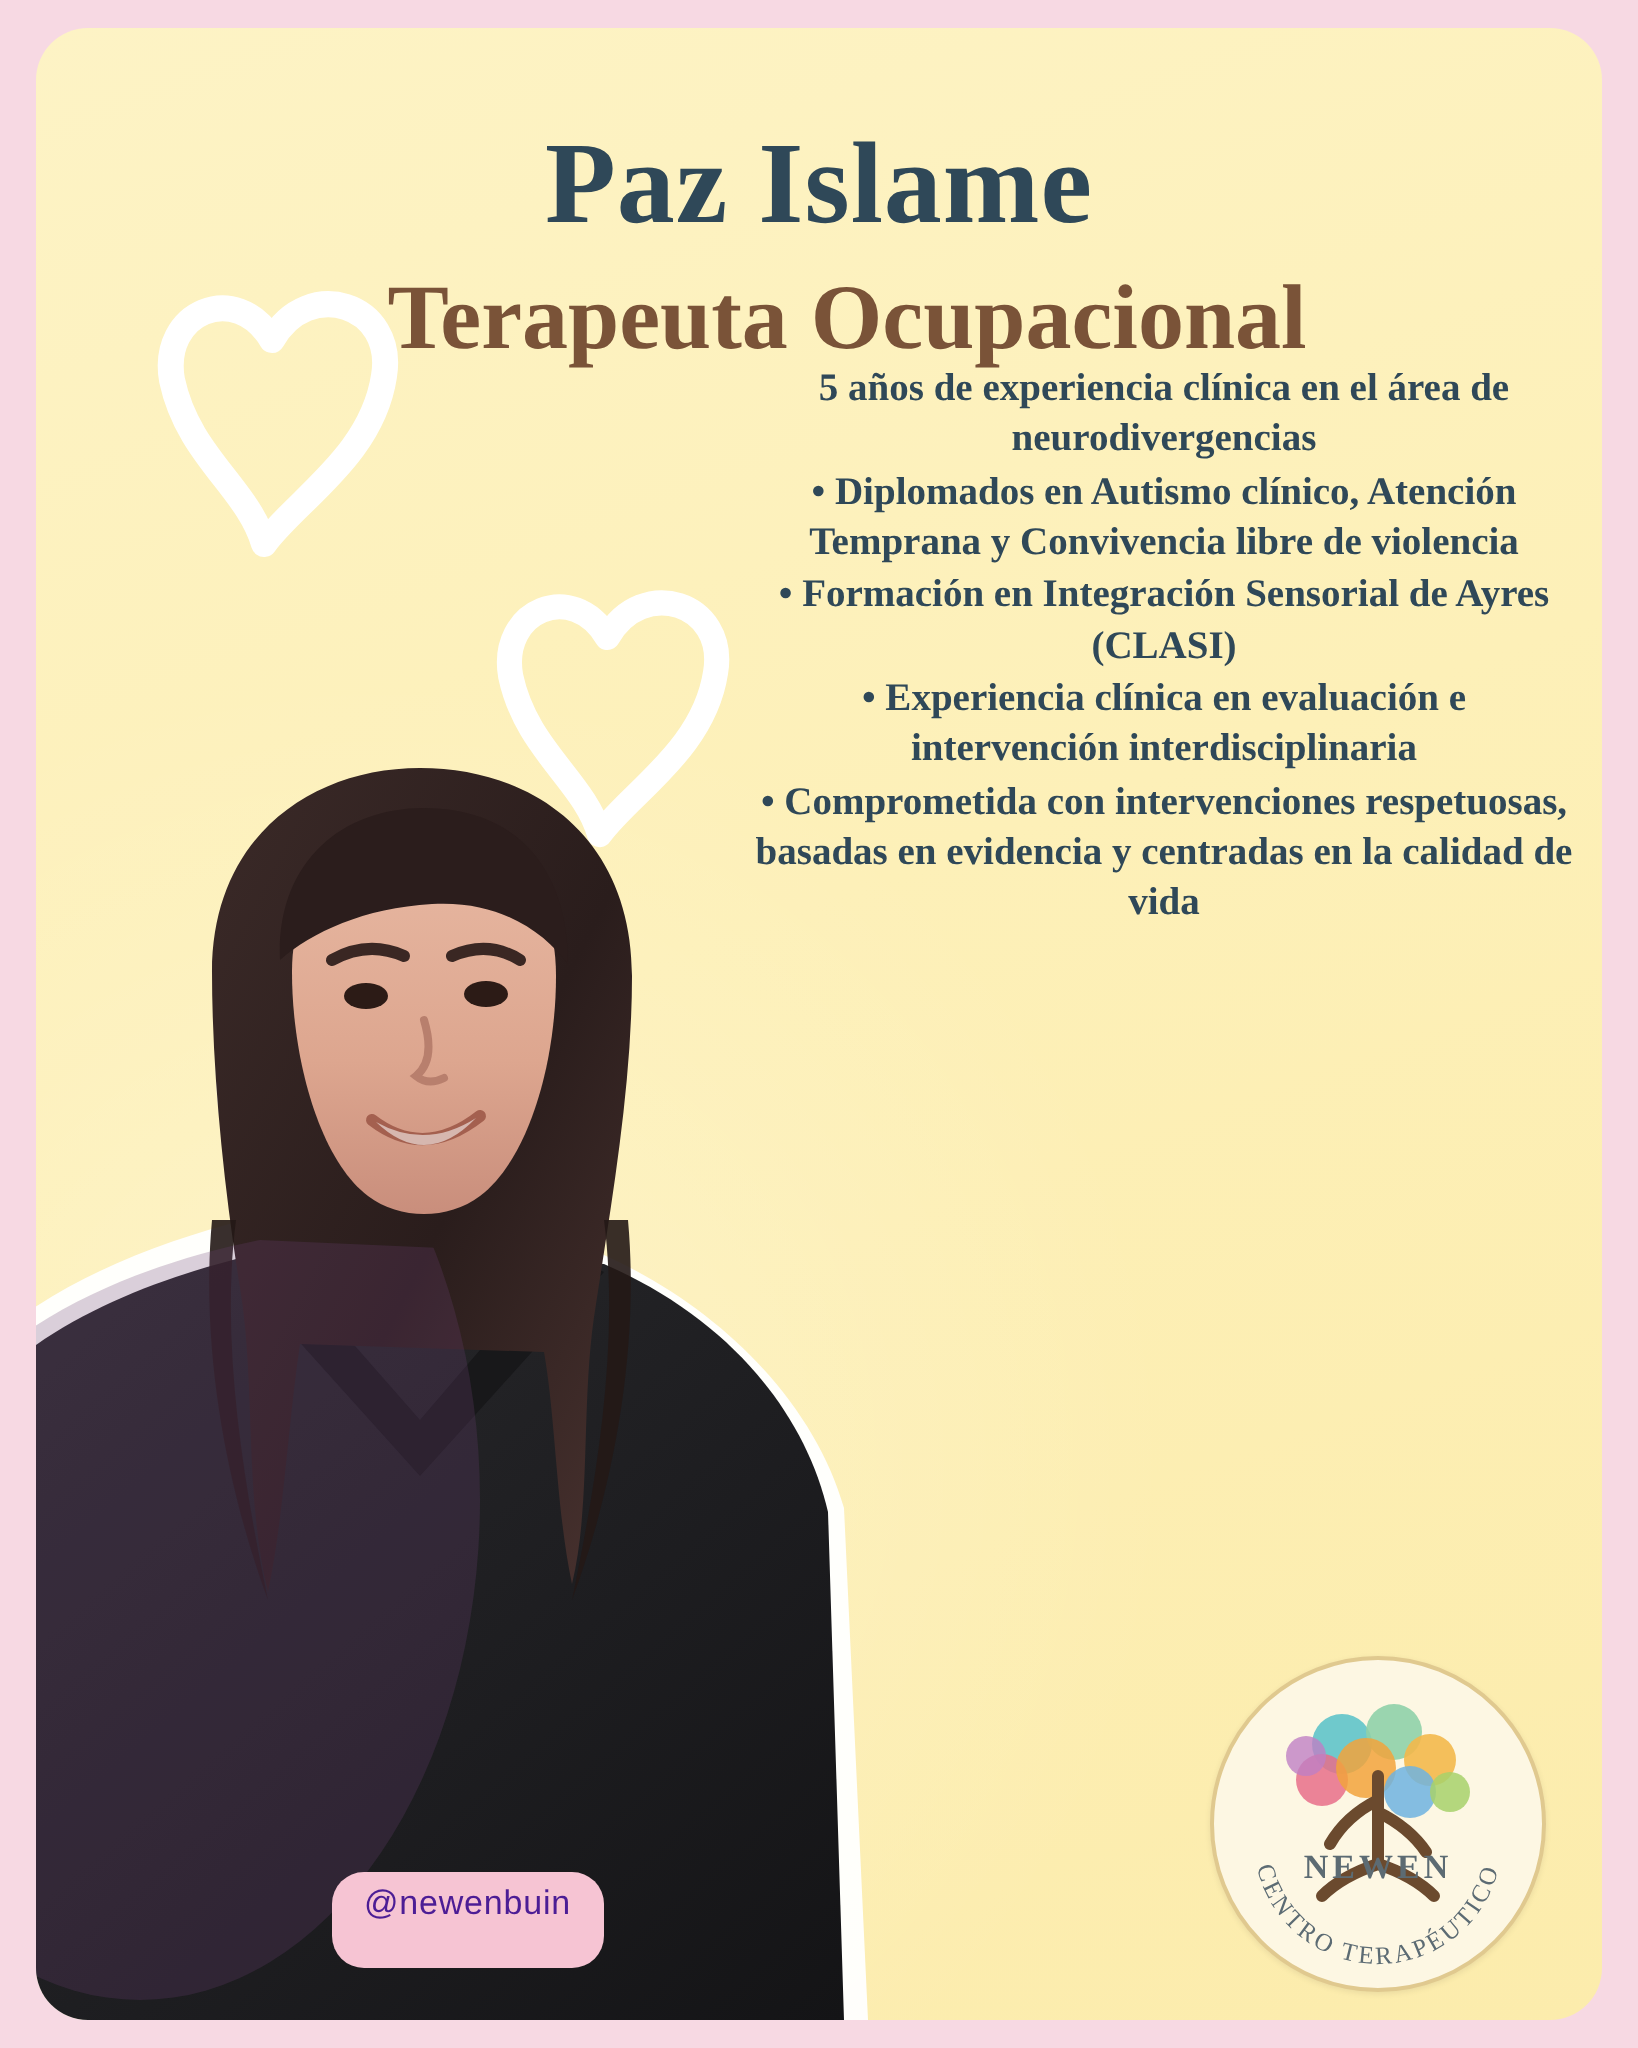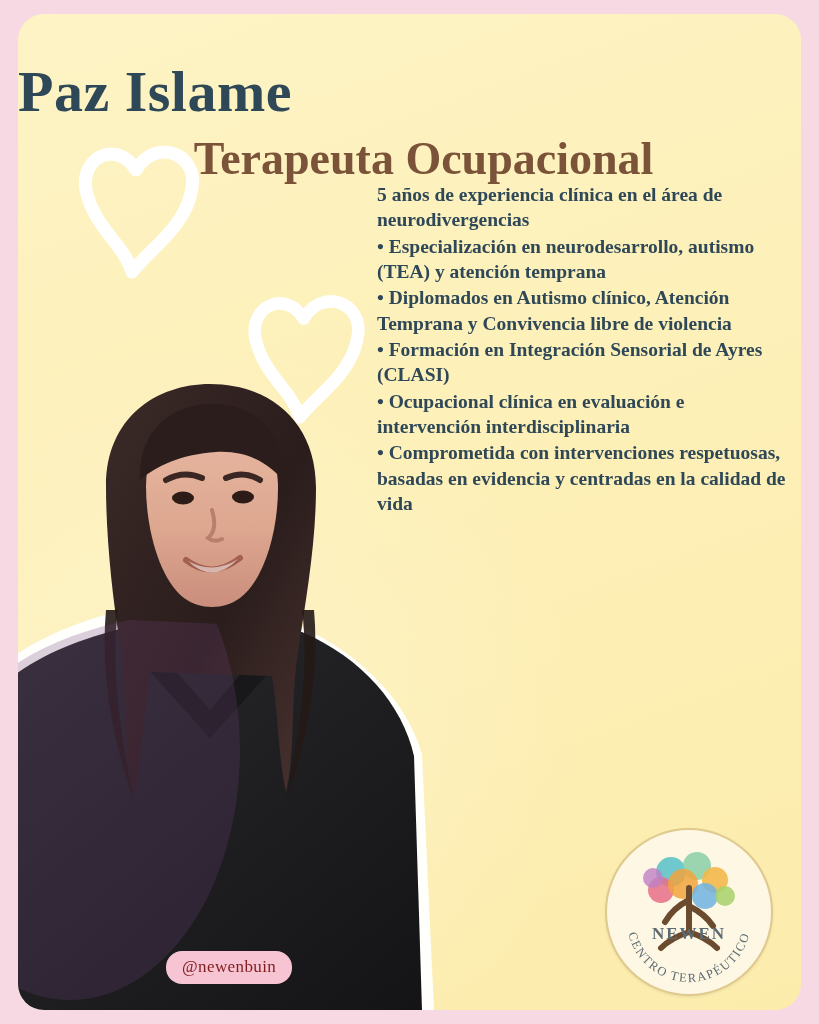--- a/index.html
+++ b/index.html
@@ -52,20 +52,21 @@
   .heart svg { display: block; }
   .heart-1 { left: 48px;  top: 118px; }
   .heart-2 { left: 218px; top: 268px; }
 
   
   .title-main {
     position: absolute;
     left: 0;
     top: 44px;
     width: 783px;
+    text-align: center;
     font-family: "Liberation Serif", serif;
     font-weight: bold;
     font-size: 58px;
     letter-spacing: 0.5px;
     color: #2f4858;
     z-index: 6;
   }
   .title-sub {
     position: absolute;
     left: 0;
@@ -78,21 +79,21 @@
     color: #7a5338;
     z-index: 6;
   }
 
   
   .bullets {
     position: absolute;
     right: 14px;
     top: 168px;
     width: 410px;
-    text-align: left;
+    text-align: center;
     color: #2f4858;
     font-family: "Liberation Serif", serif;
     font-weight: bold;
     font-size: 19.5px;
     line-height: 1.30;
     z-index: 5;
   }
   .bullets p {
     margin: 0 0 1px 0;
   }
@@ -106,25 +107,25 @@
     height: 730px;
     z-index: 4;
   }
   .photo-svgbox { position: absolute; inset: 0; }
 
   
   .handle {
     position: absolute;
     left: 148px;
     bottom: 26px;
-    padding: 6px 16px 7px 16px;
+    padding: 6px 16px 22px 16px;
     border-radius: 16px;
     background: #f6c4d3;
-    color: #7f1d1d;
-    font-family: Liberation Serif, serif;
+    color: #4c1d95;
+    font-family: Liberation Sans, sans-serif;
     font-size: 17px;
     letter-spacing: 0.4px;
     z-index: 8;
   }
 
   
   .logo {
     position: absolute;
     right: 28px;
     bottom: 14px;
@@ -235,24 +236,23 @@
           <ellipse cx="60" cy="470" rx="170" ry="250" fill="#6b3f72" opacity="0.25"></ellipse>
         </g>
       </svg>
     </div>
 
     <div class="title-main">Paz Islame</div>
     <div class="title-sub">Terapeuta Ocupacional</div>
 
     <div class="bullets">
       <p>5 años de experiencia clínica en el área de neurodivergencias</p>
-      <p>• Especialización en neurodesarrollo, autismo (TEA) y atención temprana</p>
       <p>• Diplomados en Autismo clínico, Atención Temprana y Convivencia libre de violencia</p>
       <p>• Formación en Integración Sensorial de Ayres (CLASI)</p>
-      <p>• Ocupacional clínica en evaluación e intervención interdisciplinaria</p>
+      <p>• Experiencia clínica en evaluación e intervención interdisciplinaria</p>
       <p>• Comprometida con intervenciones respetuosas, basadas en evidencia y centradas en la calidad de vida</p>
     </div>
 
     <div class="handle">@newenbuin</div>
 
     <div class="logo">
       <div class="logo-circle"></div>
       <svg viewBox="0 0 168 168" aria-hidden="true">
         <defs>
           <path id="arcpath" d="M 22 92 A 62 62 0 0 0 146 92"></path>

